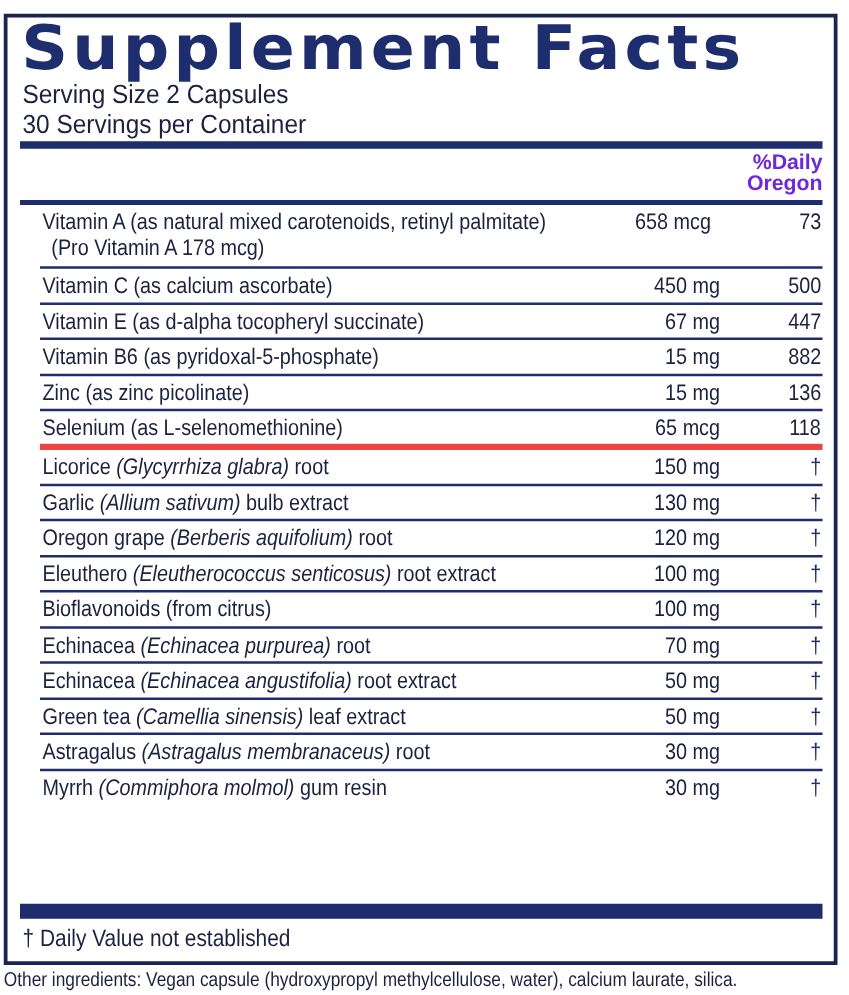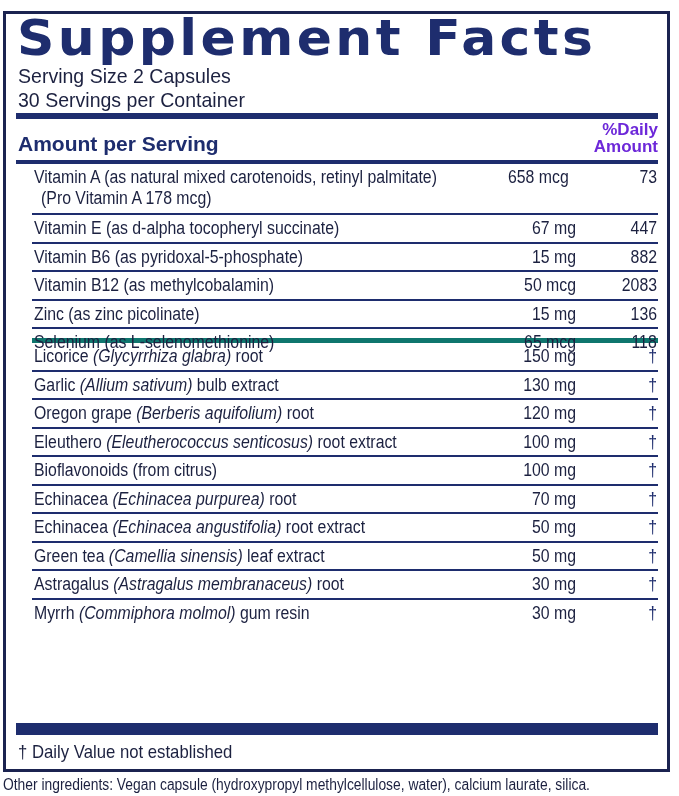--- a/index.html
+++ b/index.html
@@ -65,21 +65,21 @@
     }
     .row {
       position: relative;
       height: 28.5px;
       border-bottom: 2px solid #1e2d6e;
       font-size: 18px;
       line-height: 26px;
       white-space: nowrap;
     }
     .row.tall { height: 51px; }
-    .row.last-vit { border-bottom: 5px solid #0f766e; height: 14px; }
+    .row.last-vit { border-bottom: 5px solid #ef4444; height: 31px; }
     .row.last { border-bottom: none; }
     .row .name {
       position: absolute; left: 2px; top: 0;
       transform: scaleX(0.88); transform-origin: left center;
       color: #1c2140;
     }
     .row .name .sub {
       display: block; padding-left: 8px; line-height: 20px;
     }
     .row.tall .name { line-height: 22px; top: 2px; }
@@ -115,51 +115,50 @@
 </head>
 <body>
 
 <div class="panel">
   <div class="inner">
     <div class="title">Supplement Facts</div>
     <div class="serving s1">Serving Size 2 Capsules</div>
     <div class="serving s2">30 Servings per Container</div>
     <div class="bar b1"></div>
 
-    <div class="header-amount">Amount per Serving</div>
     <div class="header-dv">
       <div>%Daily</div>
-      <div>Amount</div>
+      <div>Oregon</div>
     </div>
     <div class="bar b2"></div>
 
     <div class="rows">
 
       <div class="row tall">
         <span class="name">
           <span>Vitamin A (as natural mixed carotenoids, retinyl palmitate)</span>
           <span class="sub">(Pro Vitamin A 178 mcg)</span>
         </span>
         <span class="amt left-anchor">658 mcg</span>
         <span class="dv">73</span>
       </div>
       <div class="row">
+        <span class="name">Vitamin C (as calcium ascorbate)</span>
+        <span class="amt">450 mg</span>
+        <span class="dv">500</span>
+      </div>
+      <div class="row">
         <span class="name">Vitamin E (as d-alpha tocopheryl succinate)</span>
         <span class="amt">67 mg</span>
         <span class="dv">447</span>
       </div>
       <div class="row">
         <span class="name">Vitamin B6 (as pyridoxal-5-phosphate)</span>
         <span class="amt">15 mg</span>
         <span class="dv">882</span>
-      </div>
-      <div class="row">
-        <span class="name">Vitamin B12 (as methylcobalamin)</span>
-        <span class="amt">50 mcg</span>
-        <span class="dv">2083</span>
       </div>
       <div class="row">
         <span class="name">Zinc (as zinc picolinate)</span>
         <span class="amt">15 mg</span>
         <span class="dv">136</span>
       </div>
       <div class="row last-vit">
         <span class="name">Selenium (as L-selenomethionine)</span>
         <span class="amt">65 mcg</span>
         <span class="dv">118</span>

